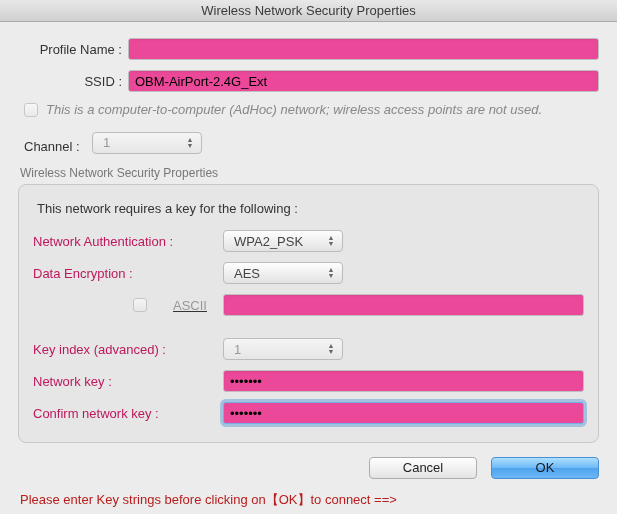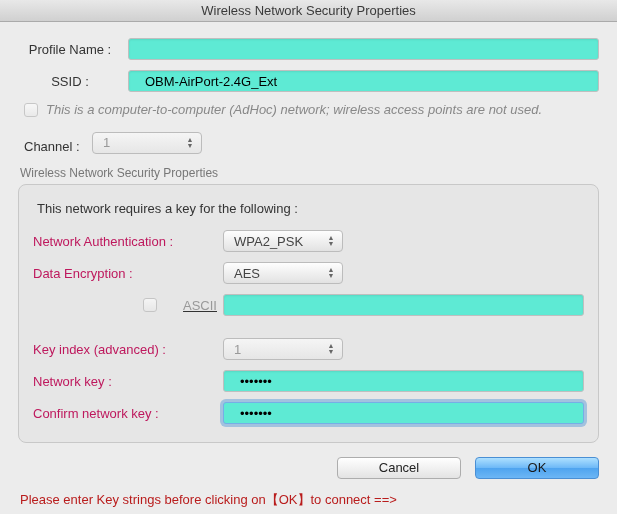--- a/index.html
+++ b/index.html
@@ -25,37 +25,37 @@
   .content {
     padding: 16px 18px 10px 18px;
   }
   .row {
     display: flex;
     align-items: center;
     margin-bottom: 10px;
   }
   .lbl {
     width: 110px;
-    text-align: center;
+    text-align: right;
     padding-right: 6px;
     color: #333;
   }
   .lbl-wide {
     width: 190px;
     text-align: left;
     padding-right: 6px;
     color: #be185d;
   }
   input[type=text], input[type=password] {
     flex: 1;
     height: 22px;
     border: 1px solid #bfbfbf;
     border-radius: 3px;
-    background: #5eead4;
-    padding: 0 16px;
+    background: #ec4899;
+    padding: 0 6px;
     font-size: 13px;
     box-shadow: inset 0 1px 2px rgba(0,0,0,0.08);
   }
   input.focus {
     border: 1px solid #76aee6;
     box-shadow: 0 0 0 3px rgba(94,158,215,0.5);
     outline: none;
   }
   .checkbox {
     width: 14px;
@@ -102,30 +102,30 @@
     margin: 0 0 4px 2px;
   }
   .groupbox {
     border: 1px solid #c8c8c8;
     border-radius: 8px;
     background: #e6e6e6;
     padding: 16px 14px 14px 14px;
   }
   .grp-intro { margin: 0 0 14px 4px; color: #333; }
   .ascii-row { display: flex; align-items: center; margin: 8px 0 22px 0; }
-  .ascii-chk-cell { width: 190px; display:flex; justify-content:flex-end; align-items:center; gap:18px; padding-right:6px;text-decoration:underline;}
+  .ascii-chk-cell { width: 190px; display:flex; justify-content:flex-end; align-items:center; gap:18px; padding-right:16px;text-decoration:underline;}
   .ascii-txt { color: #999; }
   .buttons {
     display: flex;
     justify-content: flex-end;
     gap: 14px;
     margin-top: 14px;
   }
   .btn {
-    width: 124px;
+    width: 108px;
     height: 22px;
     border: 1px solid #adadad;
     border-radius: 4px;
     background: linear-gradient(#ffffff,#e3e3e3);
     text-align: center;
     line-height: 20px;
     font-size: 13px;
     color: #222;
   }
   .btn.primary {

